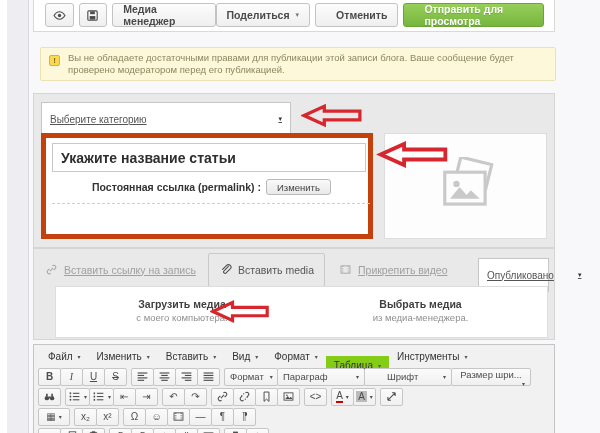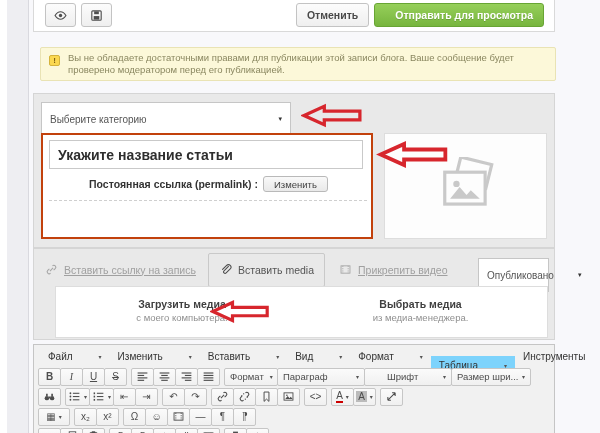--- a/index.html
+++ b/index.html
@@ -35,27 +35,27 @@
     background:#fbd850; border:1px solid #d4b33c; border-radius:2px;
     color:#7d5f14; font-size:8px; font-weight:bold; text-align:center; line-height:10px; }
 
   
   .section { position:absolute; left:33px; width:522px; background:#e9e9e9;
     border:1px solid #d5d5d5; }
   #section1 { top:93px; height:155px; }
   #section2 { top:248px; height:92px; }
 
   .select-box { background:#fff; border:1px solid #c6c6c6; color:#555;
-    font-size:10px; display:flex; align-items:center; padding:16px 8px; cursor:pointer; }
+    font-size:10px; display:flex; align-items:center; padding:16px 8px; cursor:pointer;text-decoration:underline; }
   .select-box .caret { margin-left:auto; font-size:7px; color:#333; }
 
   #category-select { position:absolute; left:7px; top:8px; width:250px; height:23px; }
 
   .title-card { position:absolute; left:7px; top:39px; width:332px; height:106px;
-    background:#fff; border:2px solid #c2410c; }
+    background:#fff; border:5px solid #c2410c; }
   #title-input { position:absolute; left:6px; top:5px; width:314px; height:29px;
     border:1px solid #c9c9c9; background:#fff; font-family:"Liberation Sans","DejaVu Sans",sans-serif;
     font-size:14px; font-weight:bold; color:#2e2e2e; padding:0 8px; }
   .permalink-row { position:absolute; left:6px; top:40px; width:320px; height:18px;
     display:flex; align-items:center; }
   .permalink-label { font-size:10.5px; font-weight:bold; color:#333;padding-left:40px; }
   .mini-btn { margin-left:5px; height:16px; font-size:9.5px; color:#444;
     background:linear-gradient(#f9f9f9,#e9e9e9); border:1px solid #b9b9b9;
     border-radius:3px; padding:0 10px; display:inline-flex; align-items:center; cursor:pointer; }
   .dashed-sep { position:absolute; left:6px; top:65px; width:318px;
@@ -80,23 +80,23 @@
   #panel-upload { left:21px; width:254px; }
   #panel-choose { left:260px; width:254px; border-left:none; }
   .panel-title { font-size:10.5px; font-weight:bold; color:#3f3f3f; }
   .panel-sub { font-size:9.5px; color:#8f8f8f; margin-top:2px; }
 
   
   .editor { position:absolute; left:33px; top:344px; width:522px; height:110px;
     background:#f1f1f1; border:1px solid #c5c5c5; }
   .menubar { display:flex; align-items:center; height:22px; padding-left:6px; }
   .menu-item { display:inline-flex; align-items:center; font-size:10px; color:#333;
-    padding:4px 8px; cursor:pointer;gap:21px; }
+    padding:4px 8px; cursor:pointer; }
   .menu-item .mcaret { font-size:6px; color:#555; margin-left:5px; }
-  .menu-item.active { background:#7dd3fc;margin-top:18px; }
+  .menu-item.active { background:#84cc16;margin-top:18px; }
   .tb-row { display:flex; align-items:center; padding:1px 5px; height:19px; margin-bottom:1px; }
   .tb { display:inline-flex; align-items:center; justify-content:center;
     min-width:23px; height:18px; border:1px solid #c6c6c6; border-radius:2px;
     background:linear-gradient(#fbfbfb,#f0f0f0); color:#4d4d4d; font-size:10px;
     cursor:pointer; margin-left:-1px; padding:0 2px; }
   .grp { margin-left:5px; display:inline-flex; }
   .grp:first-child { margin-left:0; }
   .tb.b { font-weight:bold; }
   .tb.i { font-style:italic; font-family:"Liberation Serif","DejaVu Serif",serif; }
   .tb.u span { text-decoration:underline; }
@@ -238,21 +238,28 @@
     <span class="btn icon-only">
       <svg class="ic">
           <use href="#i-eye"></use>
         </svg>
     </span>
     <span class="btn icon-only">
       <svg class="ic">
           <use href="#i-floppy"></use>
         </svg>
     </span>
+    <span class="btn">
+      <span>Медиа менеджер</span>
+    </span>
     <span class="right-group">
+      <span class="btn">
+        <span>Поделиться</span>
+        <span class="caret">▾</span>
+      </span>
       <span class="btn">
         <span>Отменить</span>
       </span>
       <span class="btn green">
         <span>Отправить для просмотра</span>
       </span>
     </span>
   </div>
 
   <div class="warning">
@@ -400,21 +407,21 @@
             <span class="caret">▾</span>
           </span>
         <span class="tb-select" style="width:88px;">
             <span>Параграф</span>
             <span class="caret" style="margin-left:auto;">▾</span>
           </span>
         <span class="tb-select" style="width:88px;padding-left:22px;">
             <span>Шрифт</span>
             <span class="caret" style="margin-left:auto;">▾</span>
           </span>
-        <span class="tb-select" style="width:80px;">
+        <span class="tb-select" style="width:80px;flex-direction:column;">
             <span>Размер шри...</span>
             <span class="caret" style="margin-left:auto;">▾</span>
           </span>
       </span>
     </div>
 
     <div class="tb-row">
       <span class="grp">
         <span class="tb">
             <svg class="ic small">

